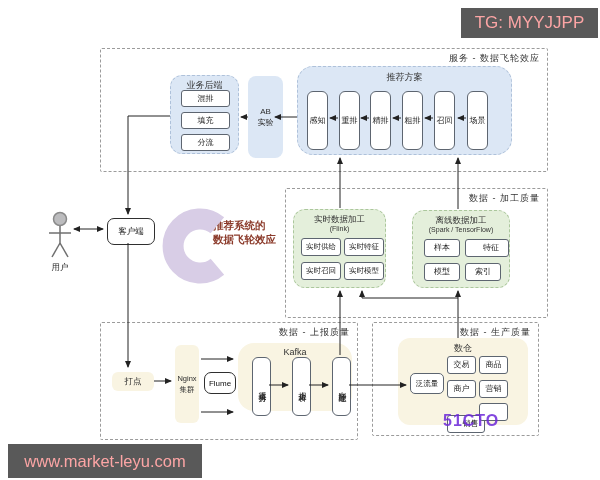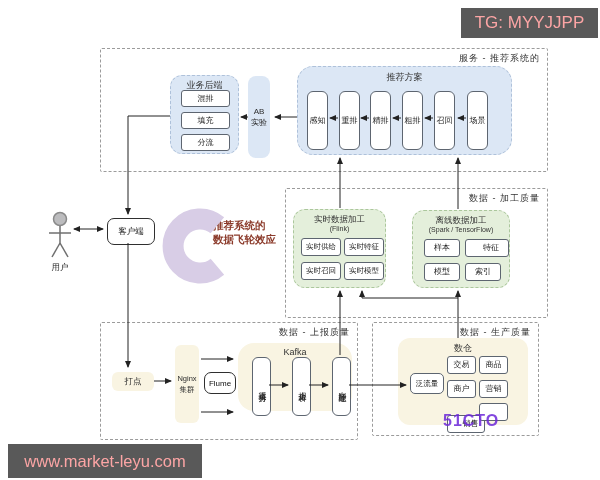--- a/index.html
+++ b/index.html
@@ -23,40 +23,40 @@
   .flytxt{position:absolute;font-size:10.5px;font-weight:bold;color:#8b3a2a;line-height:1.35;white-space:nowrap;}
   .wm{position:absolute;font-size:16px;font-weight:bold;color:#6d28d9;letter-spacing:1px;opacity:.85;z-index:40;}
   svg.overlay{position:absolute;left:0;top:0;z-index:30;pointer-events:none;}
 </style>
 </head>
 <body>
 
 <div id="stage">
 
   <div class="sec" style="left:100px;top:48px;width:446px;height:122px;">
-    <span class="sec-label">服务 - 推荐系统的</span>
+    <span class="sec-label">服务 - 数据飞轮效应</span>
   </div>
   <div class="sec" style="left:285px;top:188px;width:261px;height:128px;">
     <span class="sec-label">数据 - 加工质量</span>
   </div>
   <div class="sec" style="left:100px;top:322px;width:256px;height:116px;">
     <span class="sec-label">数据 - 上报质量</span>
   </div>
   <div class="sec" style="left:372px;top:322px;width:165px;height:112px;">
     <span class="sec-label">数据 - 生产质量</span>
   </div>
 
   <div class="bluebox" style="left:170px;top:75px;width:67px;height:77px;">
     <span class="title" style="top:3px;">业务后端</span>
     <div class="wbox" style="left:10px;top:14px;width:47px;height:15px;">混排</div>
     <div class="wbox" style="left:10px;top:36px;width:47px;height:15px;">填充</div>
     <div class="wbox" style="left:10px;top:58px;width:47px;height:15px;">分流</div>
   </div>
 
-  <div class="bluebox cc" style="left:248px;top:76px;width:22px;height:82px;border:none;border-radius:8px;font-size:8px;">
+  <div class="bluebox cc" style="left:248px;top:76px;width:35px;height:82px;border:none;border-radius:8px;font-size:8px;">
     <div style="text-align:center;line-height:1.4;">
       <span style="display:block;">AB</span>
       <span style="display:block;">实验</span>
     </div>
   </div>
 
   <div class="bluebox" style="left:297px;top:66px;width:213px;height:87px;border-radius:16px;">
     <span class="title" style="top:4px;">推荐方案</span>
     <div class="wbox" style="left:9px;top:24px;width:19px;height:57px;border-radius:6px;">感知</div>
     <div class="wbox" style="left:41px;top:24px;width:19px;height:57px;border-radius:6px;">重排</div>

